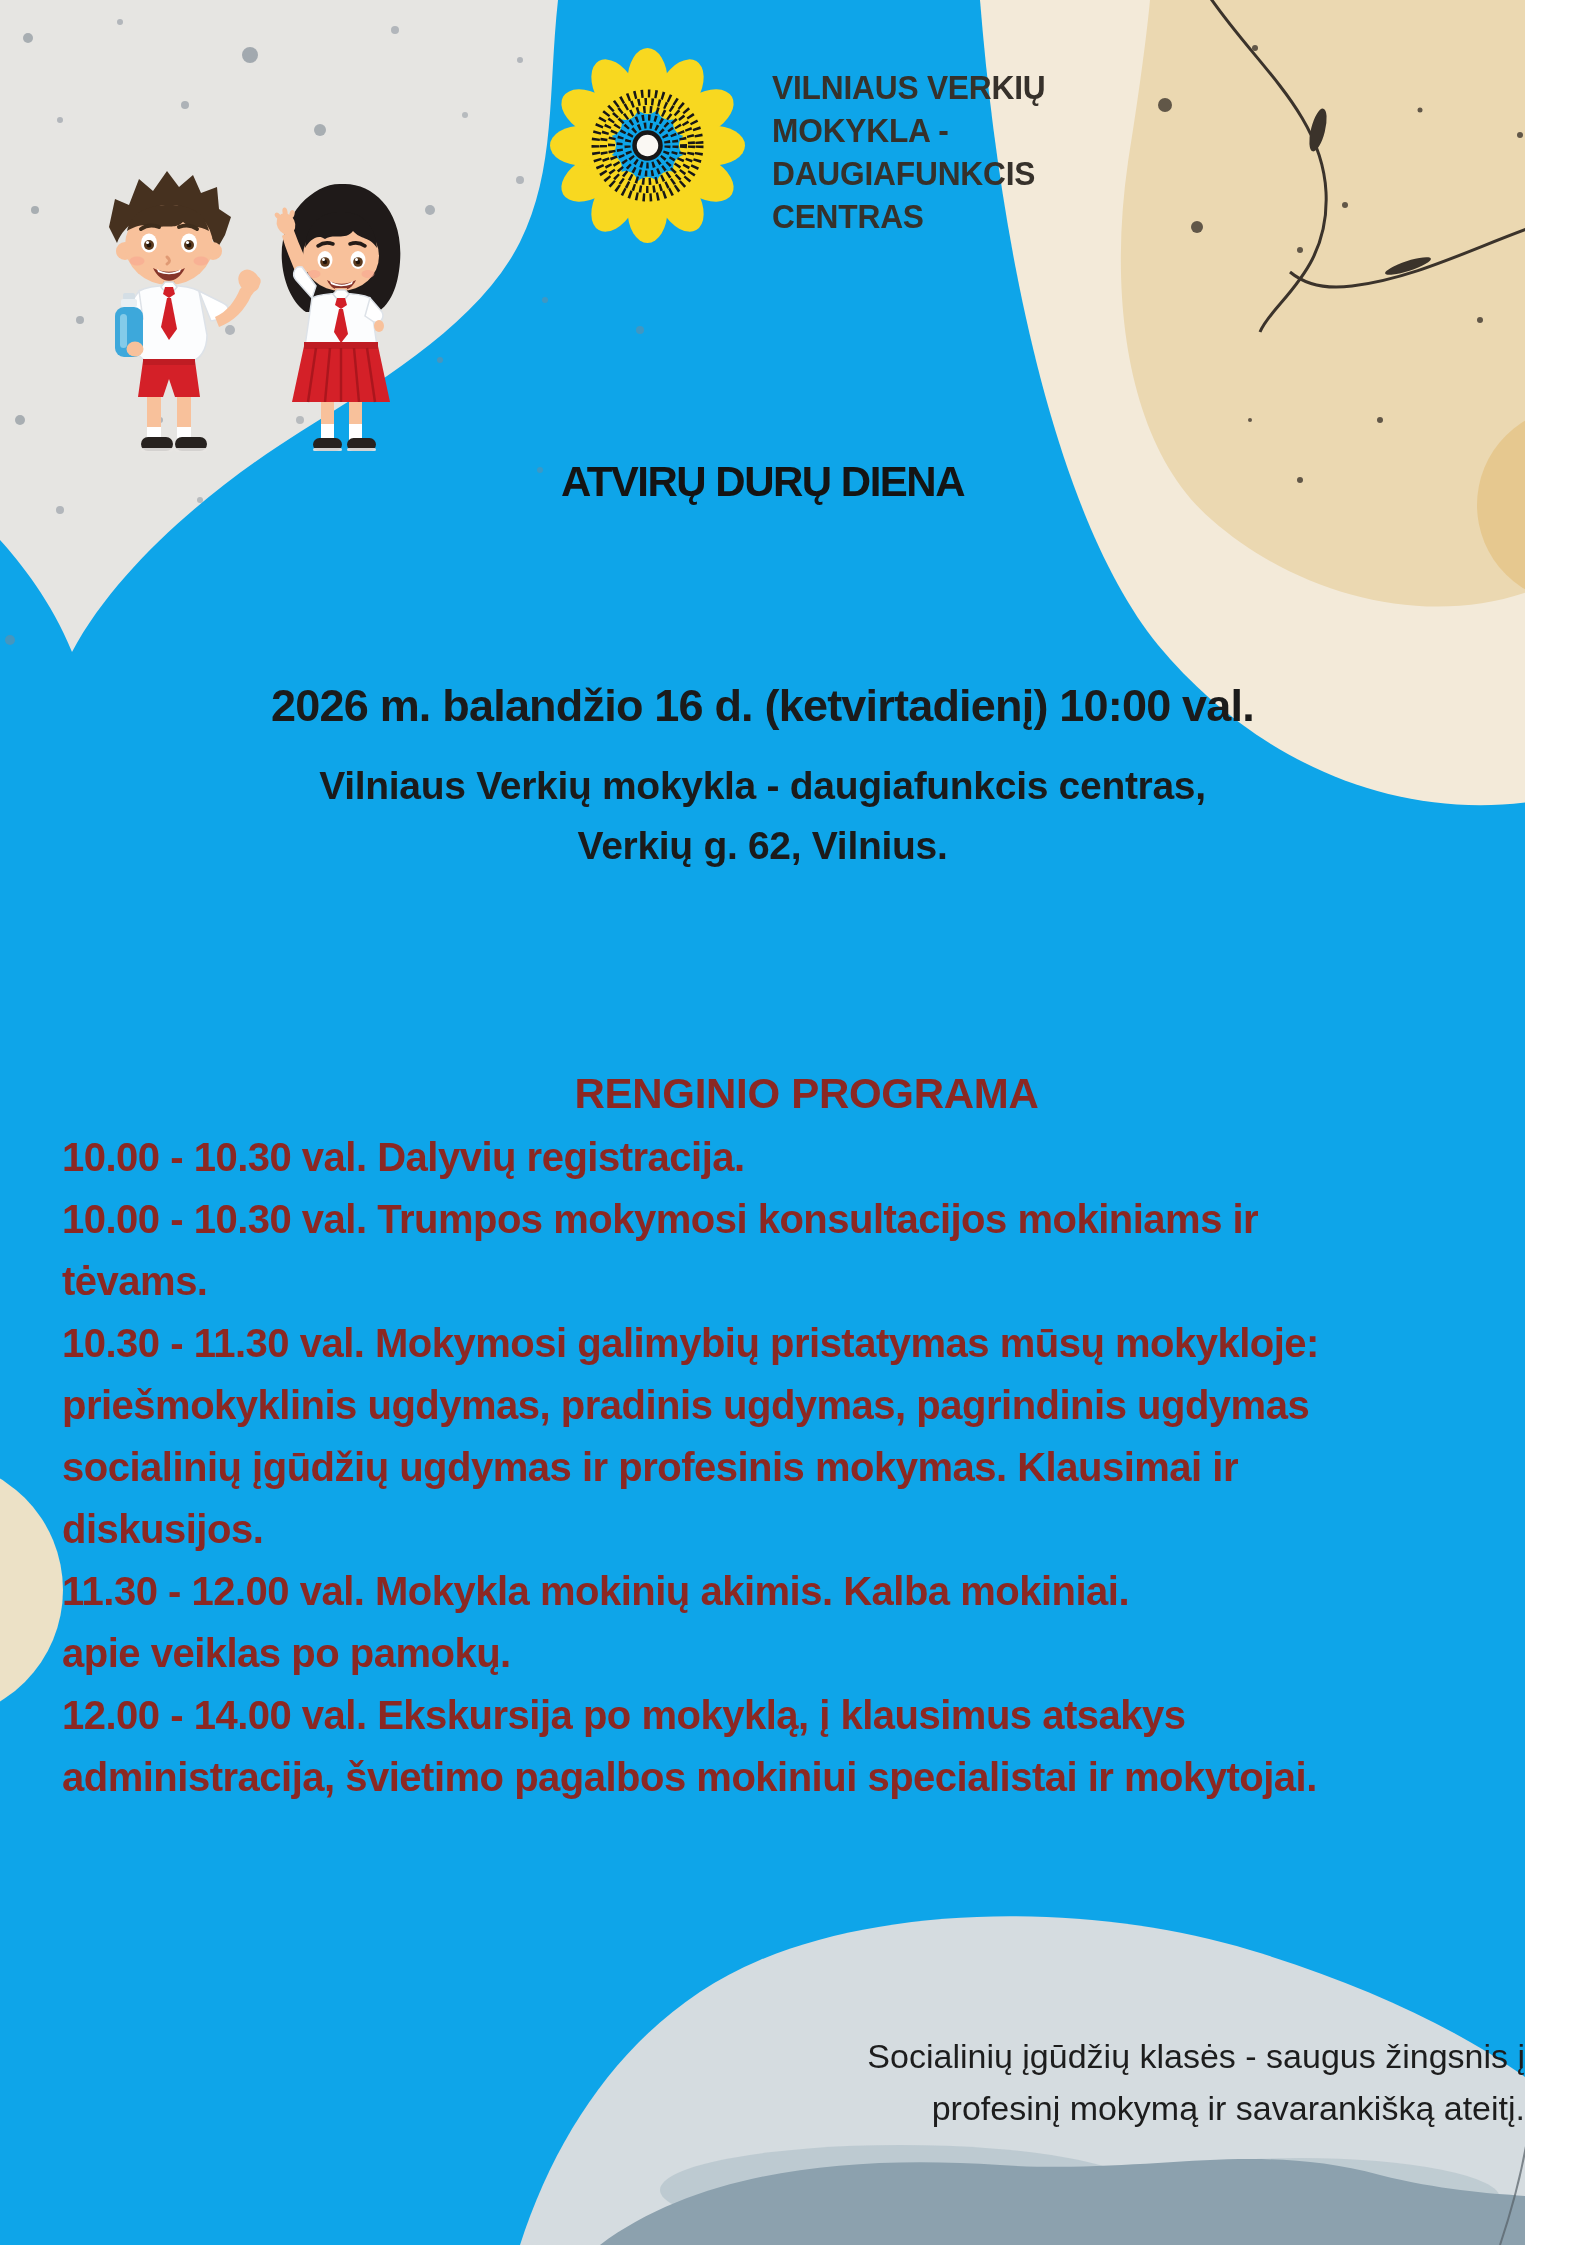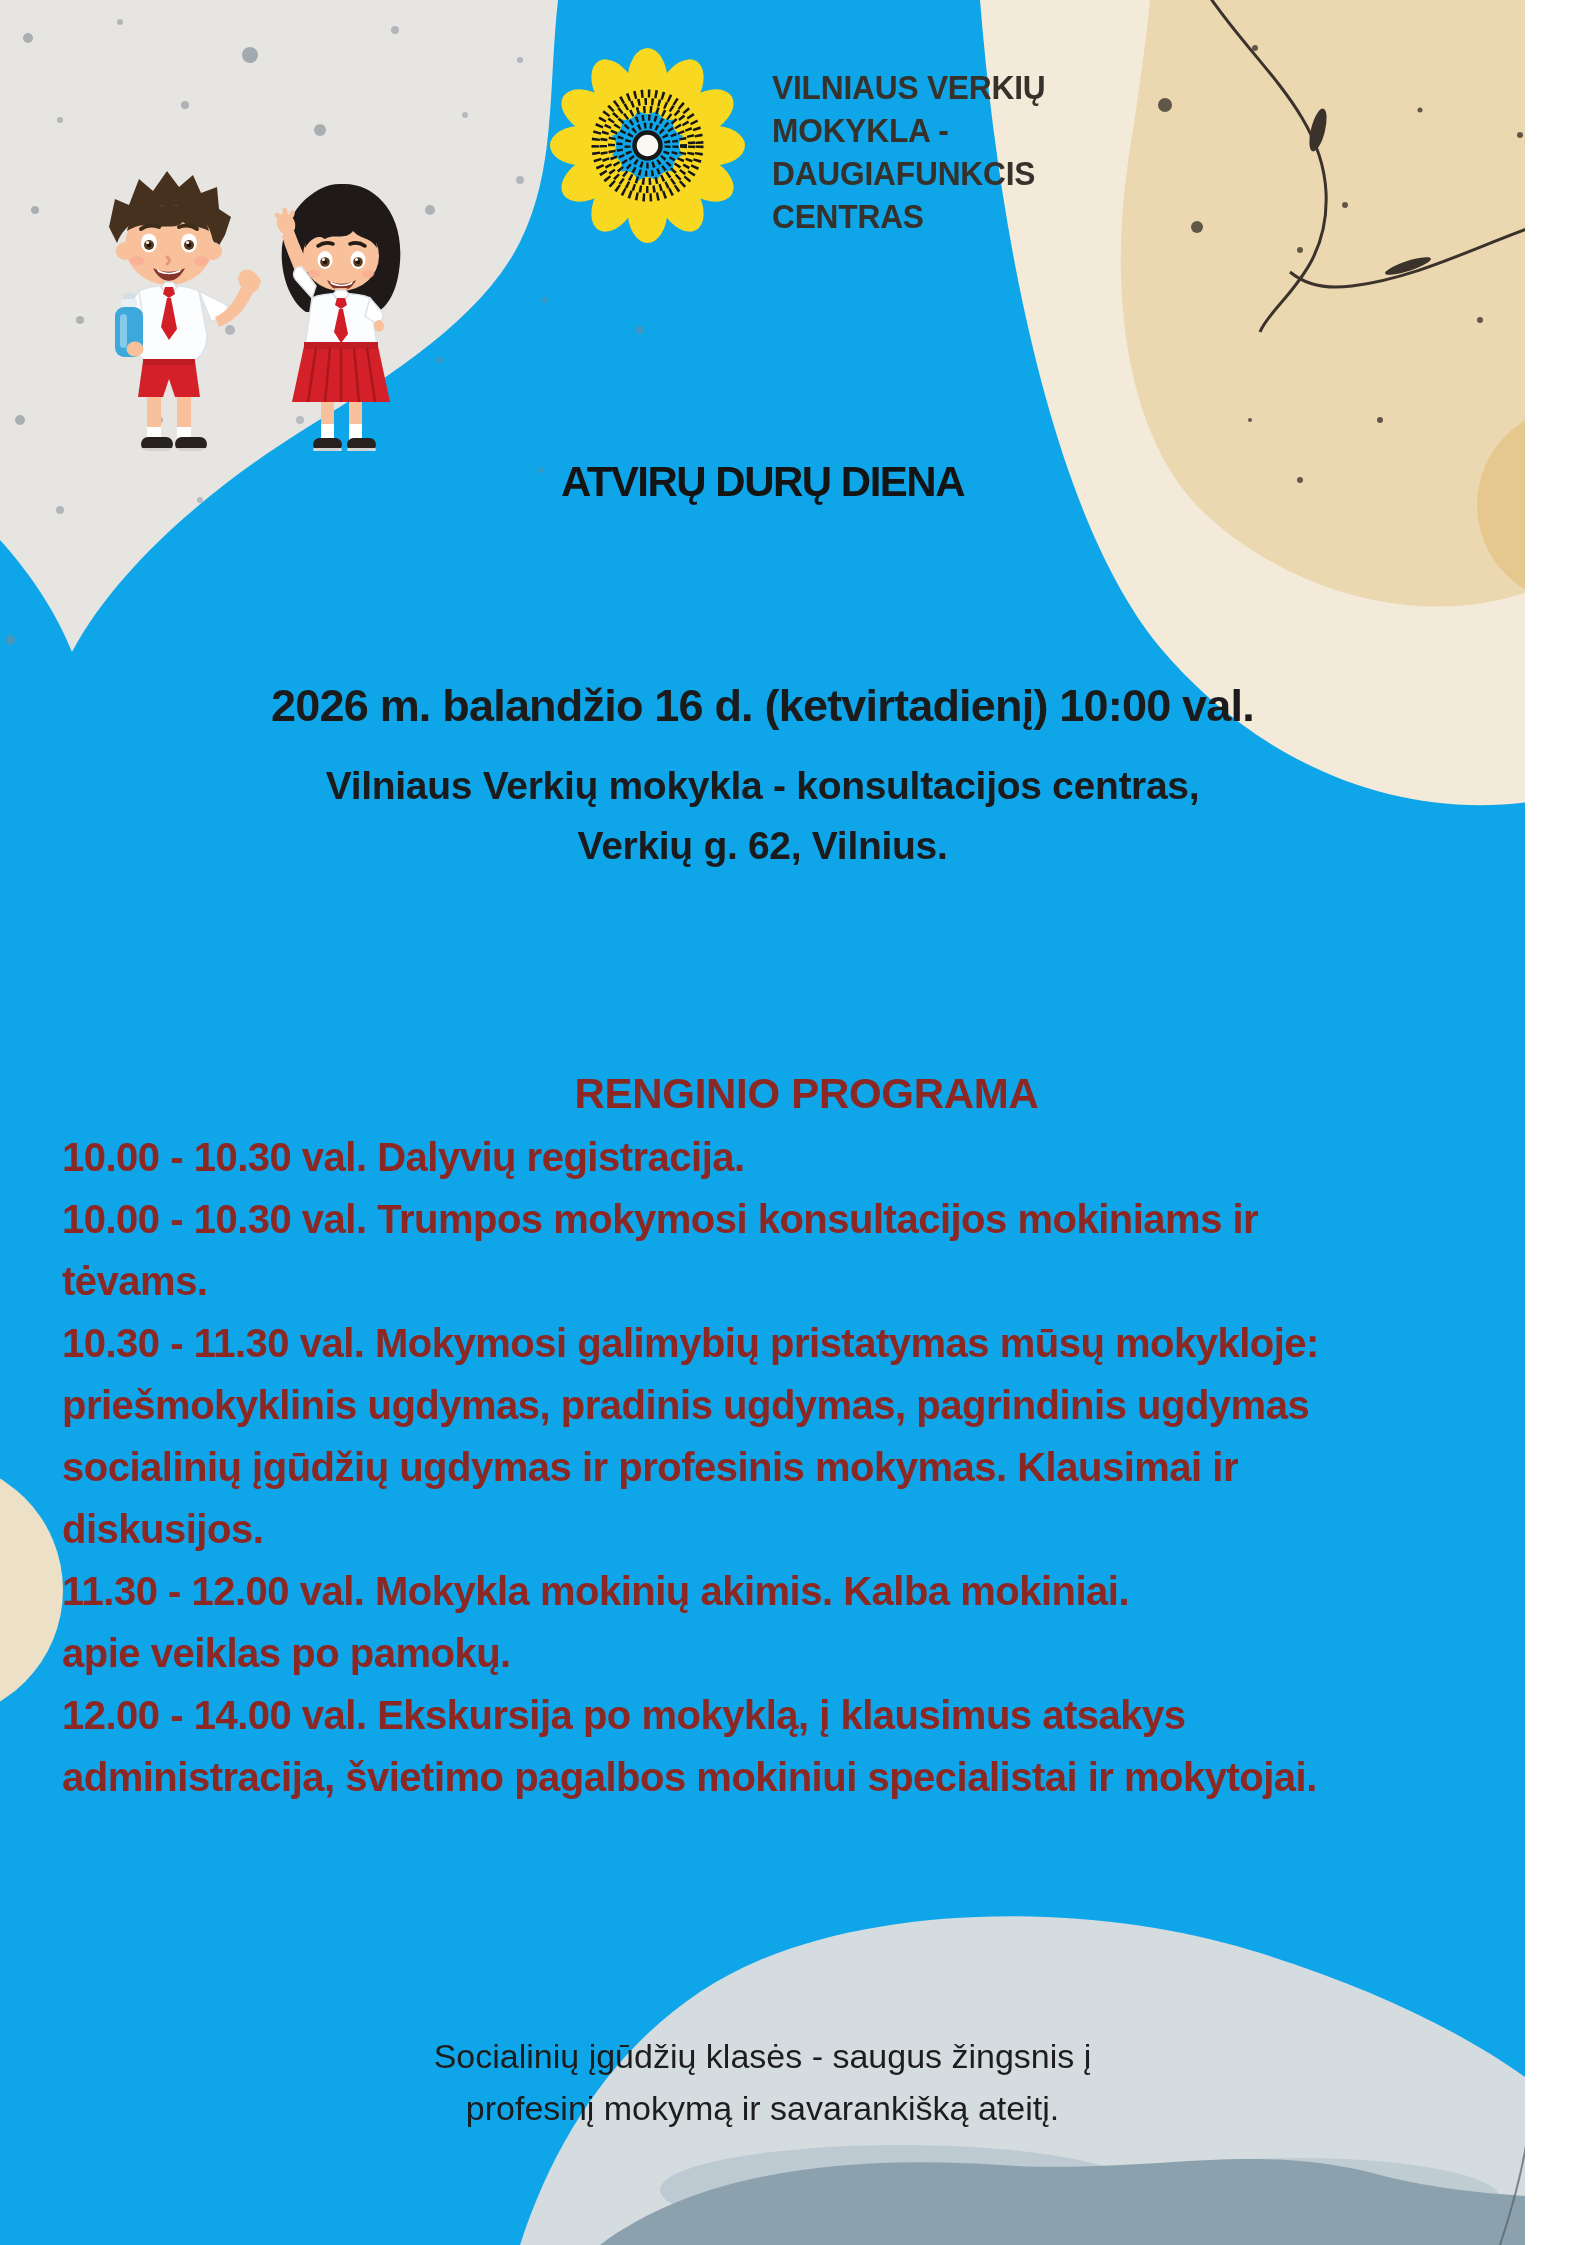--- a/index.html
+++ b/index.html
@@ -30,21 +30,21 @@
   .prog-heading{
     position:absolute; left:12px; top:1070px; width:100%; text-align:center;
     font-size:42px; font-weight:800; color:#8b2823; letter-spacing:-0.3px;margin-left:32px;
   }
   .prog-lines{
     position:absolute; left:62px; top:1126px; width:1500px;
     font-size:40px; font-weight:700; color:#8b2823; letter-spacing:-0.5px;
   }
   .prog-lines > div{height:62px; line-height:62px; white-space:nowrap;}
   .footer-block{
-    position:absolute; left:0; top:2030px; width:100%; text-align:center;
+    position:absolute; left:0; top:2030px; width:100%; text-align:right;
     font-size:34px; line-height:52px; font-weight:400; color:#1d1d1d;
   }
 </style>
 </head>
 <body>
 
 <div class="page">
 
   <svg class="bg" viewBox="0 0 1587 2245" aria-hidden="true">
 
@@ -245,21 +245,21 @@
       <rect x="77" y="262" width="29" height="13" rx="6.5" fill="#27221f"></rect>
       <rect x="43" y="272" width="29" height="3" rx="1.5" fill="#e8e6e3" opacity=".9"></rect>
       <rect x="77" y="272" width="29" height="3" rx="1.5" fill="#e8e6e3" opacity=".9"></rect>
     </g>
   </svg>
 
   <h1 class="title">ATVIRŲ DURŲ DIENA</h1>
 
   <div class="date-block">
     <div class="date-main">2026 m. balandžio 16 d. (ketvirtadienį) 10:00 val.</div>
-    <div class="date-sub">Vilniaus Verkių mokykla - konsultacijos centras,</div>
+    <div class="date-sub">Vilniaus Verkių mokykla - daugiafunkcis centras,</div>
     <div class="date-sub">Verkių g. 62, Vilnius.</div>
   </div>
 
   <div class="prog-heading">RENGINIO PROGRAMA</div>
   <div class="prog-lines">
     <div>10.00 - 10.30 val. Dalyvių registracija.</div>
     <div>10.00 - 10.30 val. Trumpos mokymosi konsultacijos mokiniams ir</div>
     <div>tėvams.</div>
     <div>10.30 - 11.30 val. Mokymosi galimybių pristatymas mūsų mokykloje:</div>
     <div>priešmokyklinis ugdymas, pradinis ugdymas, pagrindinis ugdymas</div>

